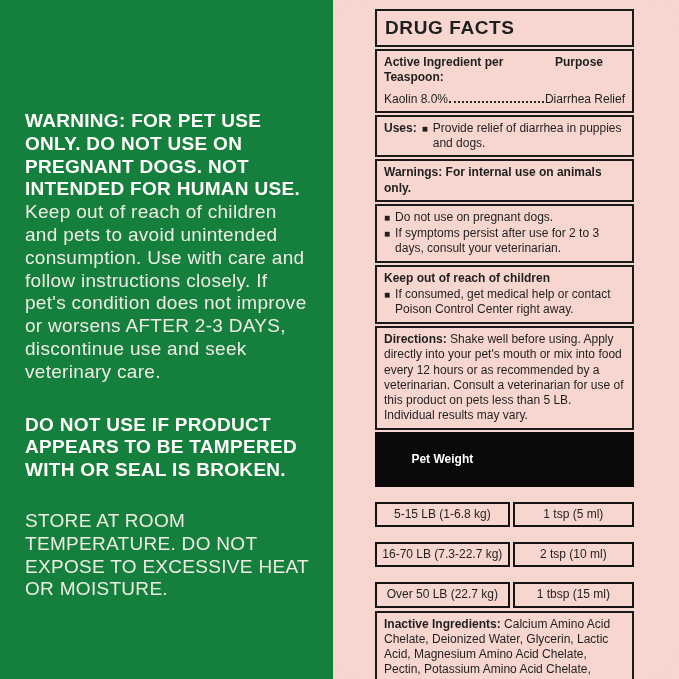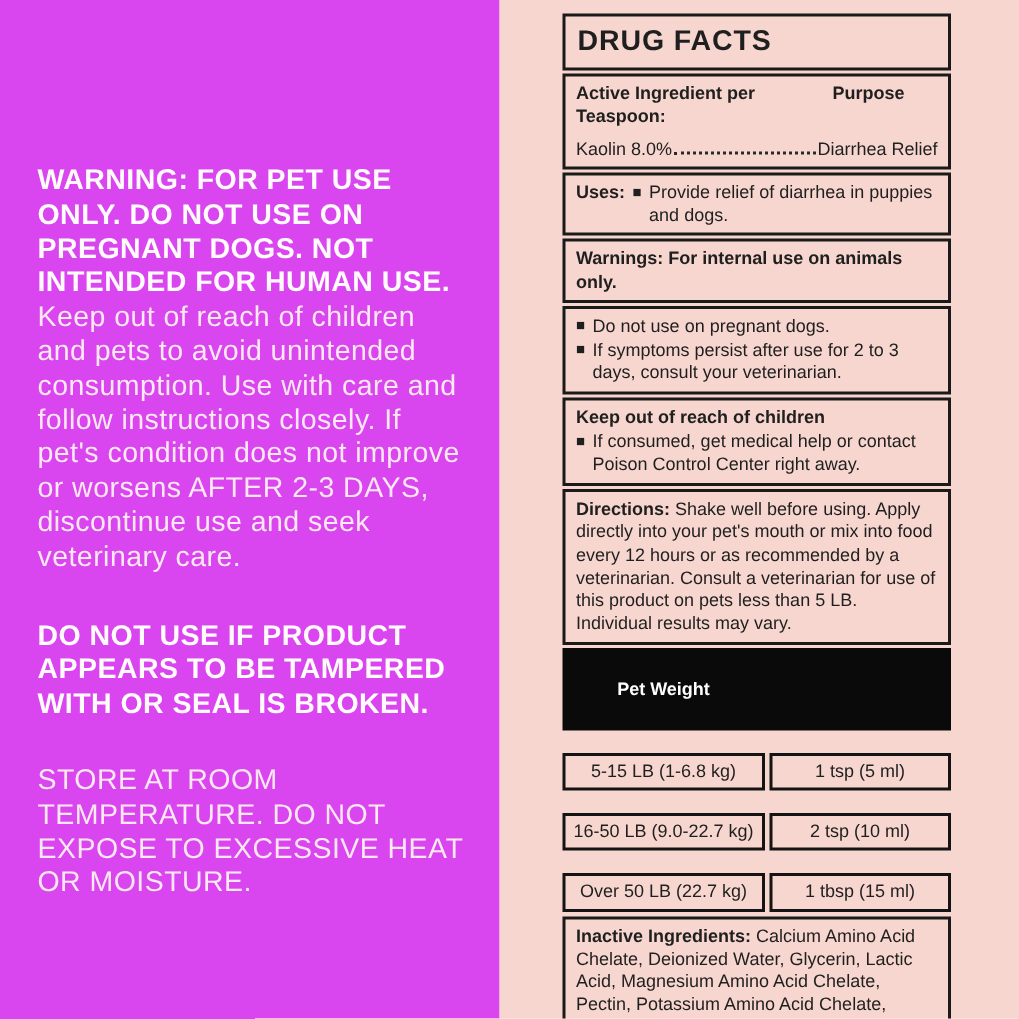--- a/index.html
+++ b/index.html
@@ -13,37 +13,38 @@
     width: 679px;
     height: 679px;
     display: flex;
     background: #F6D6CE;
   }
 
   
   .left-panel {
     width: 333px;
     height: 679px;
-    background: #d946ef;
+    background: #15803d;
     padding: 110px 22px 0 25px;
     color: #FBF1EE;
     font-size: 19px;
     line-height: 1.2;
     letter-spacing: 0.3px;
     flex: 0 0 auto;
   }
   .left-panel p { margin: 0 0 28px 0; }
   .left-panel .b { font-weight: bold; color: #FFFBFA; }
   .left-panel .reg { color: rgba(255, 244, 241, 0.93); }
 
   
   .right-panel {
     flex: 1;
     background: #F6D6CE;
     padding: 9px 45px 0 42px;
+    border-radius: 32px;
   }
   .drug-facts {
     width: 259px;
     color: #1F1F1F;
     font-size: 12px;
     line-height: 1.27;
   }
   .sec {
     border: 2px solid #1A1A1A;
     padding: 4px 7px;
@@ -162,21 +163,21 @@
 
       <div class="sec table-sec">
         <div class="df-thead">
           <div class="df-th-left">Pet Weight</div>
         </div>
         <div class="df-row">
           <div class="df-cell df-cell-left">5-15 LB (1-6.8 kg)</div>
           <div class="df-cell df-cell-right">1 tsp (5 ml)</div>
         </div>
         <div class="df-row">
-          <div class="df-cell df-cell-left">16-50 LB (9.0-22.7 kg)</div>
+          <div class="df-cell df-cell-left">16-70 LB (7.3-22.7 kg)</div>
           <div class="df-cell df-cell-right">2 tsp (10 ml)</div>
         </div>
         <div class="df-row">
           <div class="df-cell df-cell-left">Over 50 LB (22.7 kg)</div>
           <div class="df-cell df-cell-right">1 tbsp (15 ml)</div>
         </div>
       </div>
 
       <div class="sec">
         <span class="b">Inactive Ingredients:</span>

